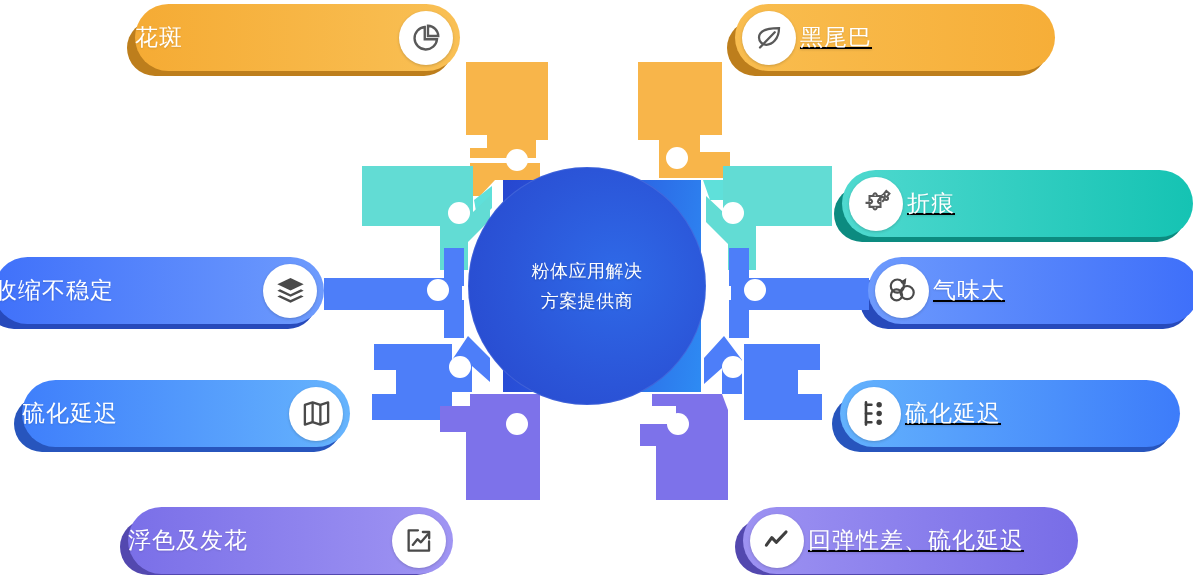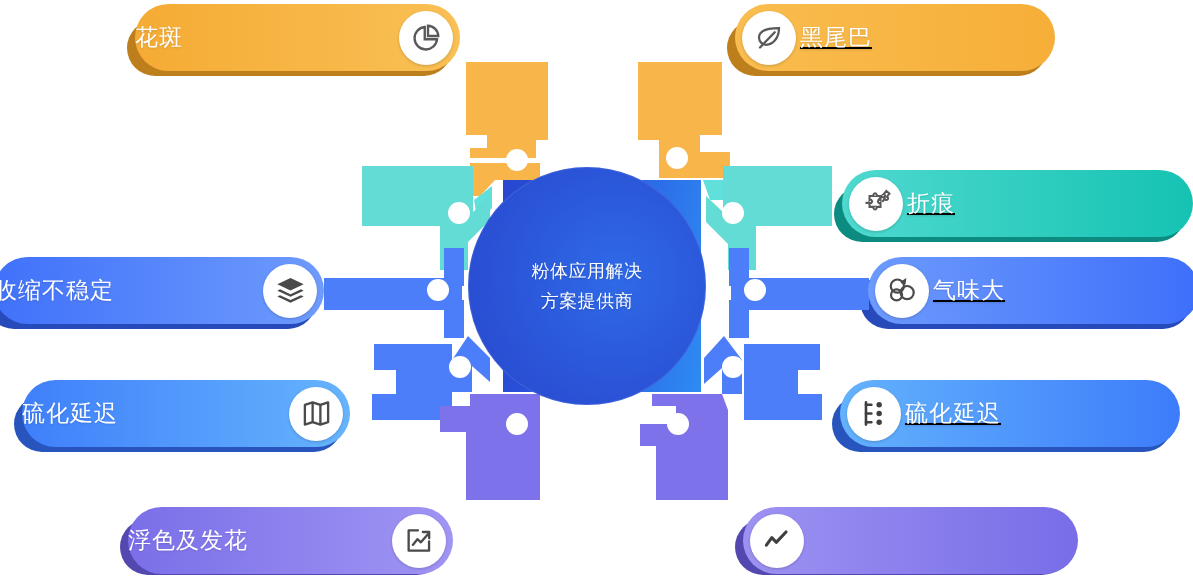--- a/index.html
+++ b/index.html
@@ -277,16 +277,17 @@
   </div>
 
   <div class="pill right th-purple" id="pill-huitan">
     <div class="shadowbar"></div>
     <div class="pill-inner">
       <span class="badge">
         <svg width="31" height="31" viewBox="0 0 24 24" fill="none" stroke="#3f3f3f" stroke-width="2.4" stroke-linecap="round" stroke-linejoin="round">
           <path d="M3.4 15.6 7.6 9.8l3.4 3.6 7.6-8"></path>
         </svg>
       </span>
+      <span class="pill-label">回弹性差、硫化延迟</span>
     </div>
   </div>
 
 </div>
 
 </body></html>

